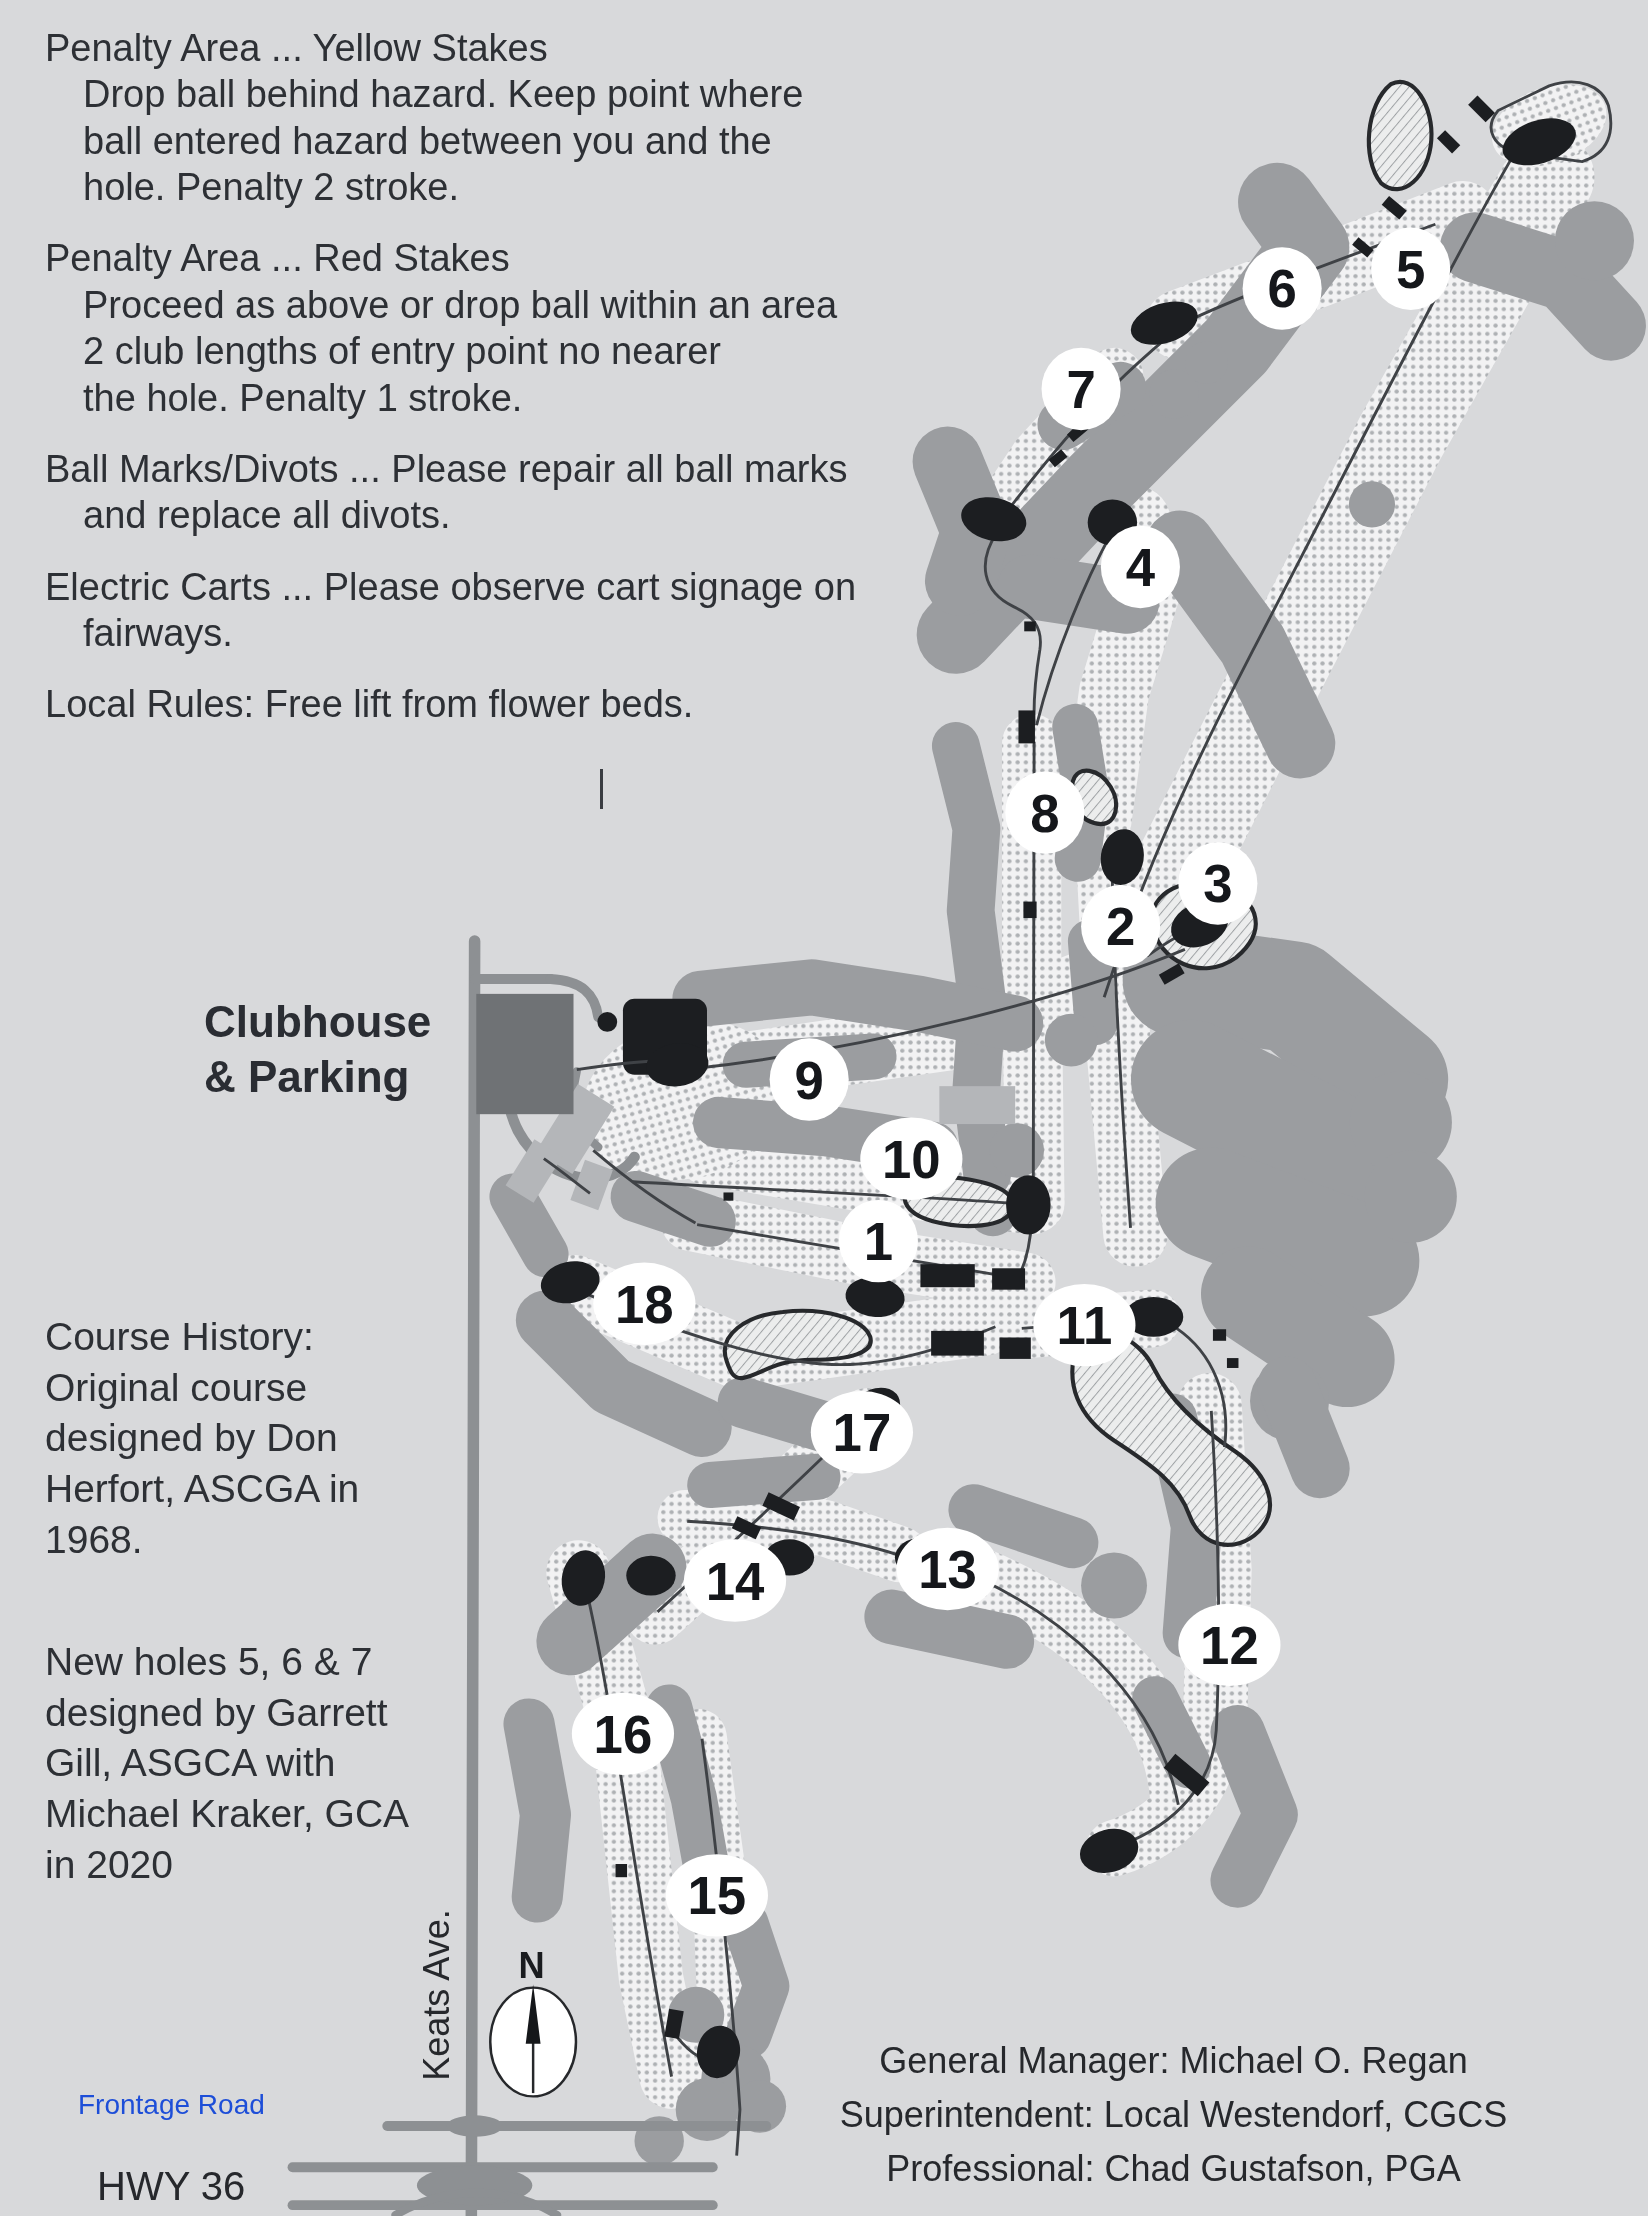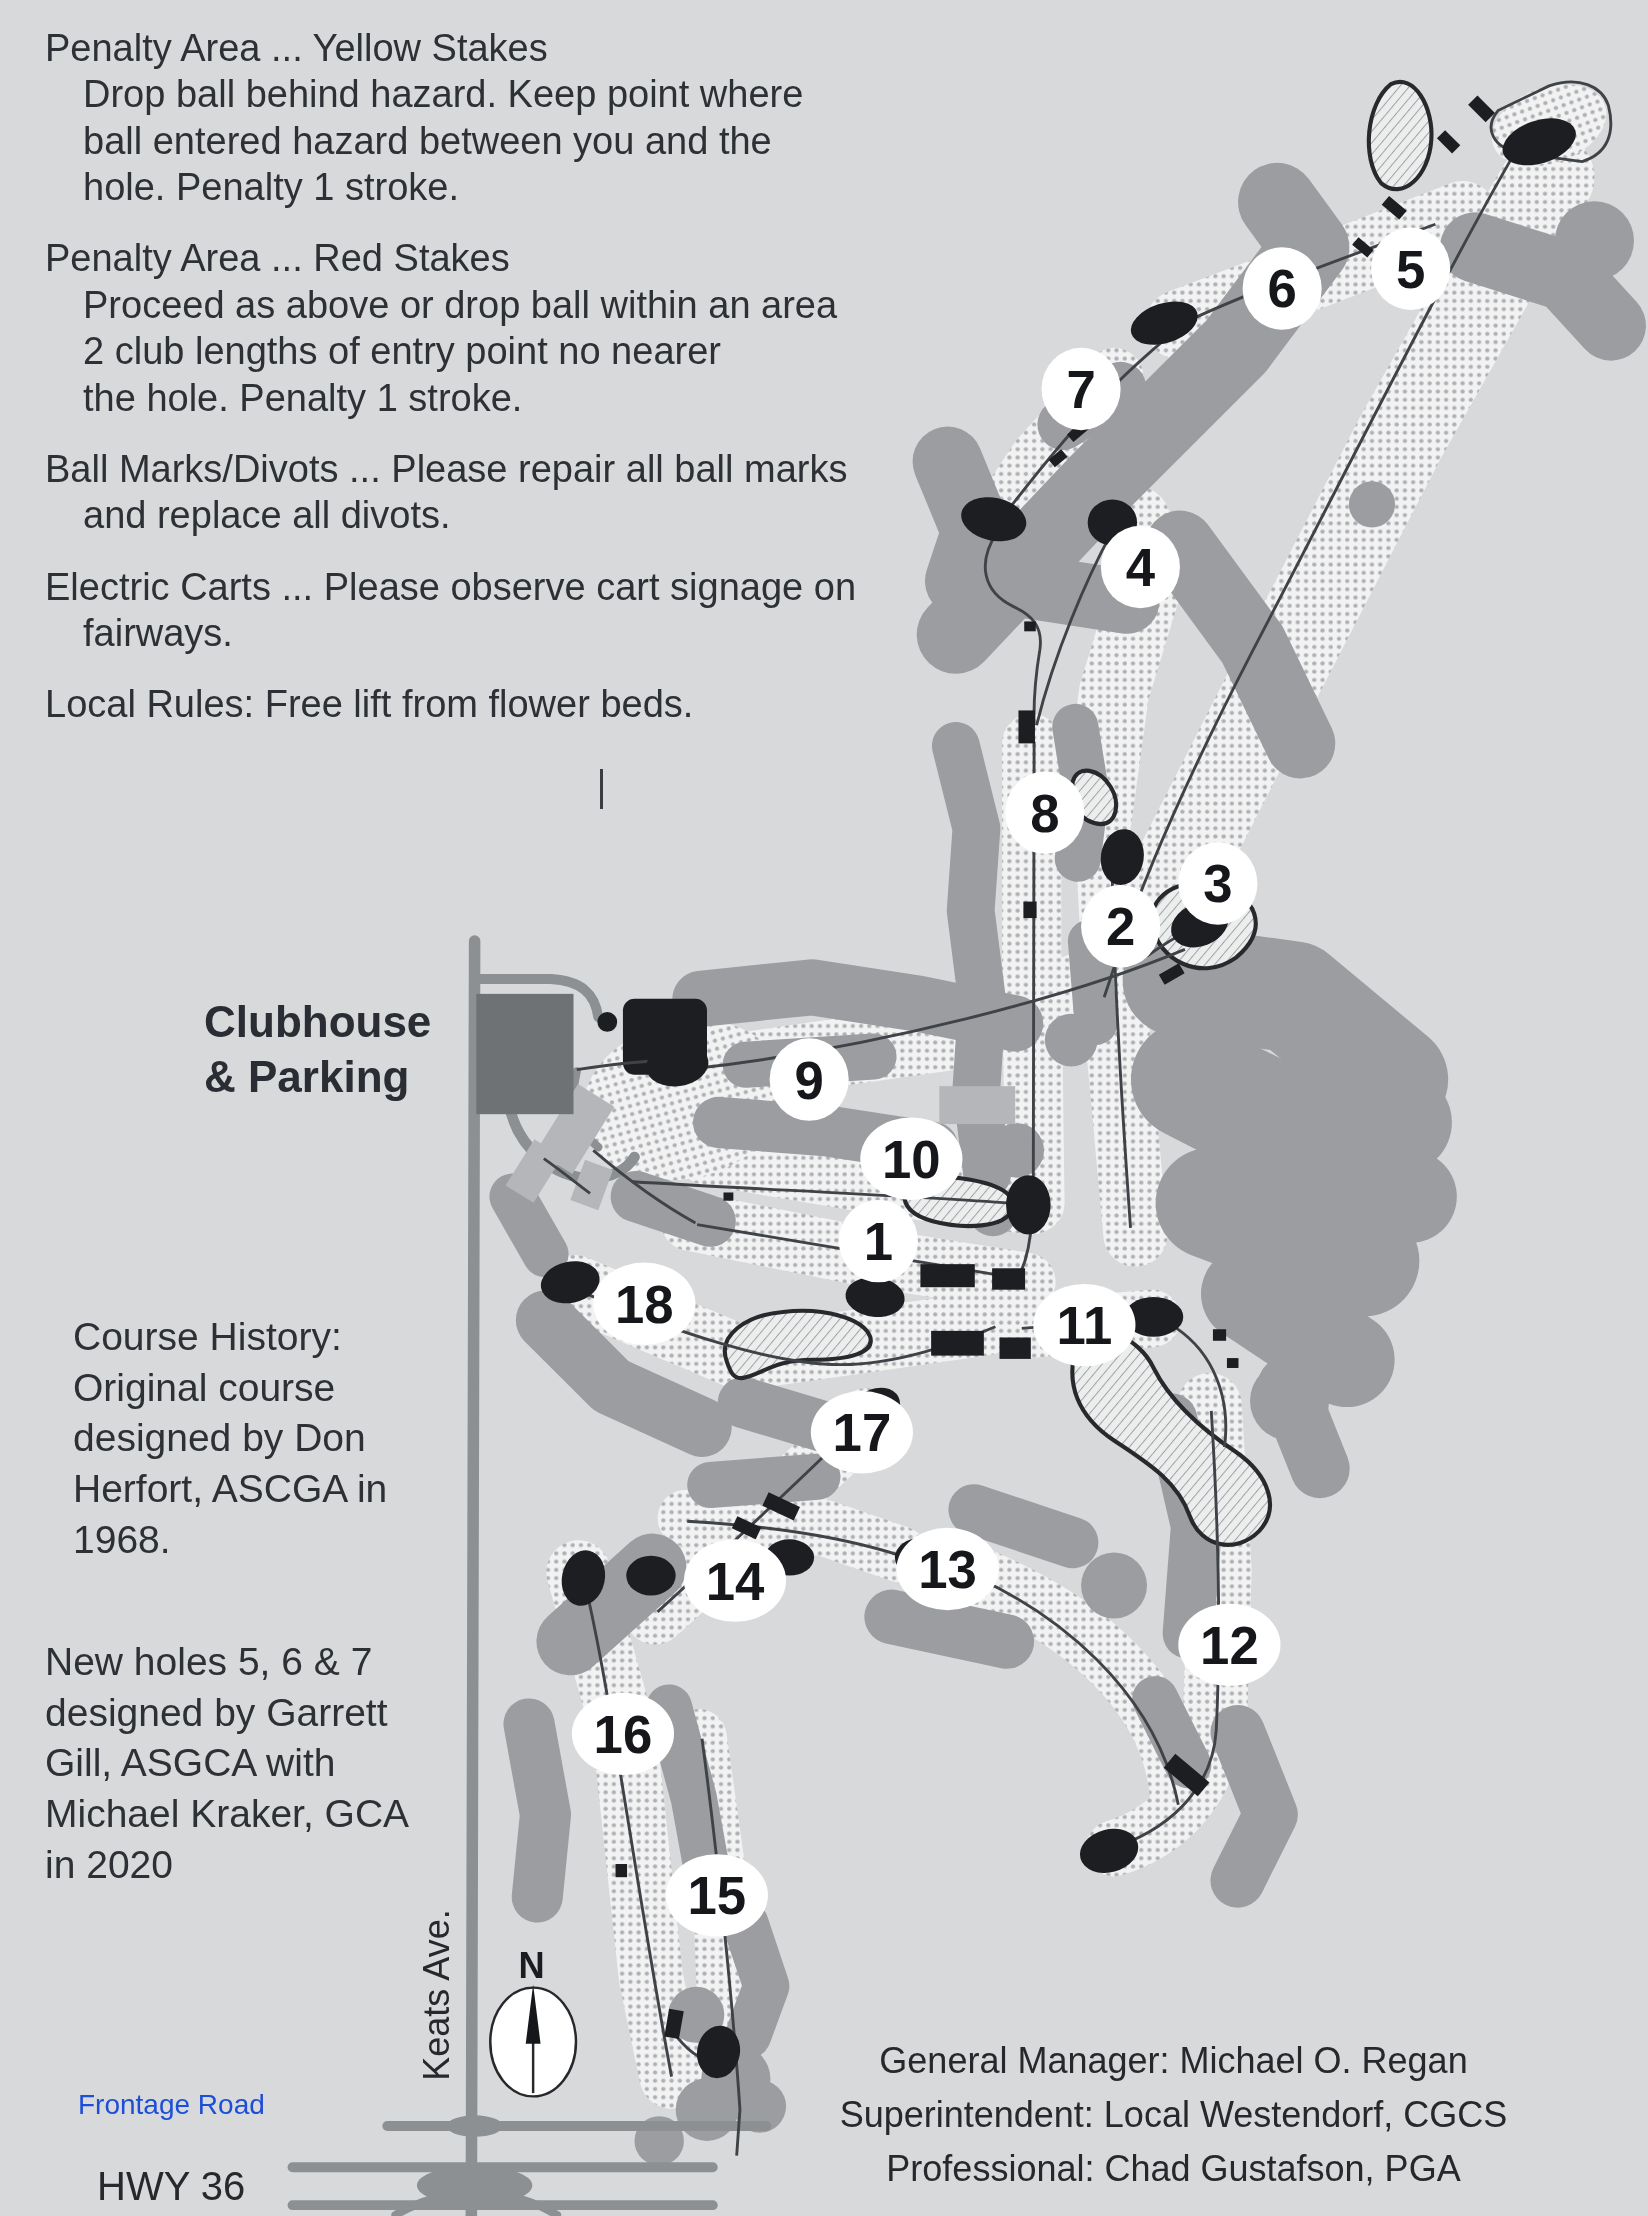--- a/index.html
+++ b/index.html
@@ -30,21 +30,21 @@
   .compass-n{font:700 44px "Liberation Sans",sans-serif;fill:#1a1c1f;text-anchor:middle}
 
   
   .rules{position:absolute;left:45px;top:25px;width:935px;}
   .rule{margin:0 0 25px 0;}
   .rule-h{margin:0;font-size:38px;line-height:1.22;white-space:pre-line;}
   .rule-b{margin:0 0 0 38px;font-size:38px;line-height:1.22;white-space:pre-line;}
   .rule-b:empty{display:none;}
   .clubhouse-label{position:absolute;left:204px;top:994px;font-size:44px;font-weight:700;
     line-height:1.26;white-space:pre-line;color:#2a2d33;}
-  .history{position:absolute;left:45px;top:1312px;font-size:39px;line-height:1.3;white-space:pre-line;margin-left:28px;}
+  .history{position:absolute;left:45px;top:1312px;font-size:39px;line-height:1.3;white-space:pre-line;}
   .newholes{position:absolute;left:45px;top:1637px;font-size:39px;line-height:1.3;white-space:pre-line;}
   .keats{position:absolute;left:328px;top:1976px;width:214px;height:38px;
     transform:rotate(-90deg);font-size:36px;text-align:center;color:#26282c;}
   .frontage{position:absolute;left:78px;top:2089px;font-size:28px;color:#1d4ed8;}
   .hwy{position:absolute;left:97px;top:2164px;font-size:40px;color:#26282c;}
   .credits{position:absolute;left:734px;top:2034px;width:879px;text-align:center;
     font-size:36px;line-height:1.5;color:#26282c;}
   .text-cursor{position:absolute;left:600px;top:769px;width:2.5px;height:40px;background:#3a3d42;}
 </style>
 </head>
@@ -321,21 +321,21 @@
       <line x1="647" y1="2478" x2="647" y2="2540" stroke="#26282b" stroke-width="3"></line>
       <polygon fill="#15171a" points="647,2408 656,2480 638,2480"></polygon>
     </g>
   </svg>
 
   <div class="rules">
     <div class="rule">
       <p class="rule-h">Penalty Area ... Yellow Stakes</p>
       <p class="rule-b">Drop ball behind hazard. Keep point where
 ball entered hazard between you and the
-hole. Penalty 1 stroke.</p>
+hole. Penalty 2 stroke.</p>
     </div>
     <div class="rule">
       <p class="rule-h">Penalty Area ... Red Stakes</p>
       <p class="rule-b">Proceed as above or drop ball within an area
 2 club lengths of entry point no nearer
 the hole. Penalty 1 stroke.</p>
     </div>
     <div class="rule">
       <p class="rule-h">Ball Marks/Divots ... Please repair all ball marks</p>
       <p class="rule-b">and replace all divots.</p>

